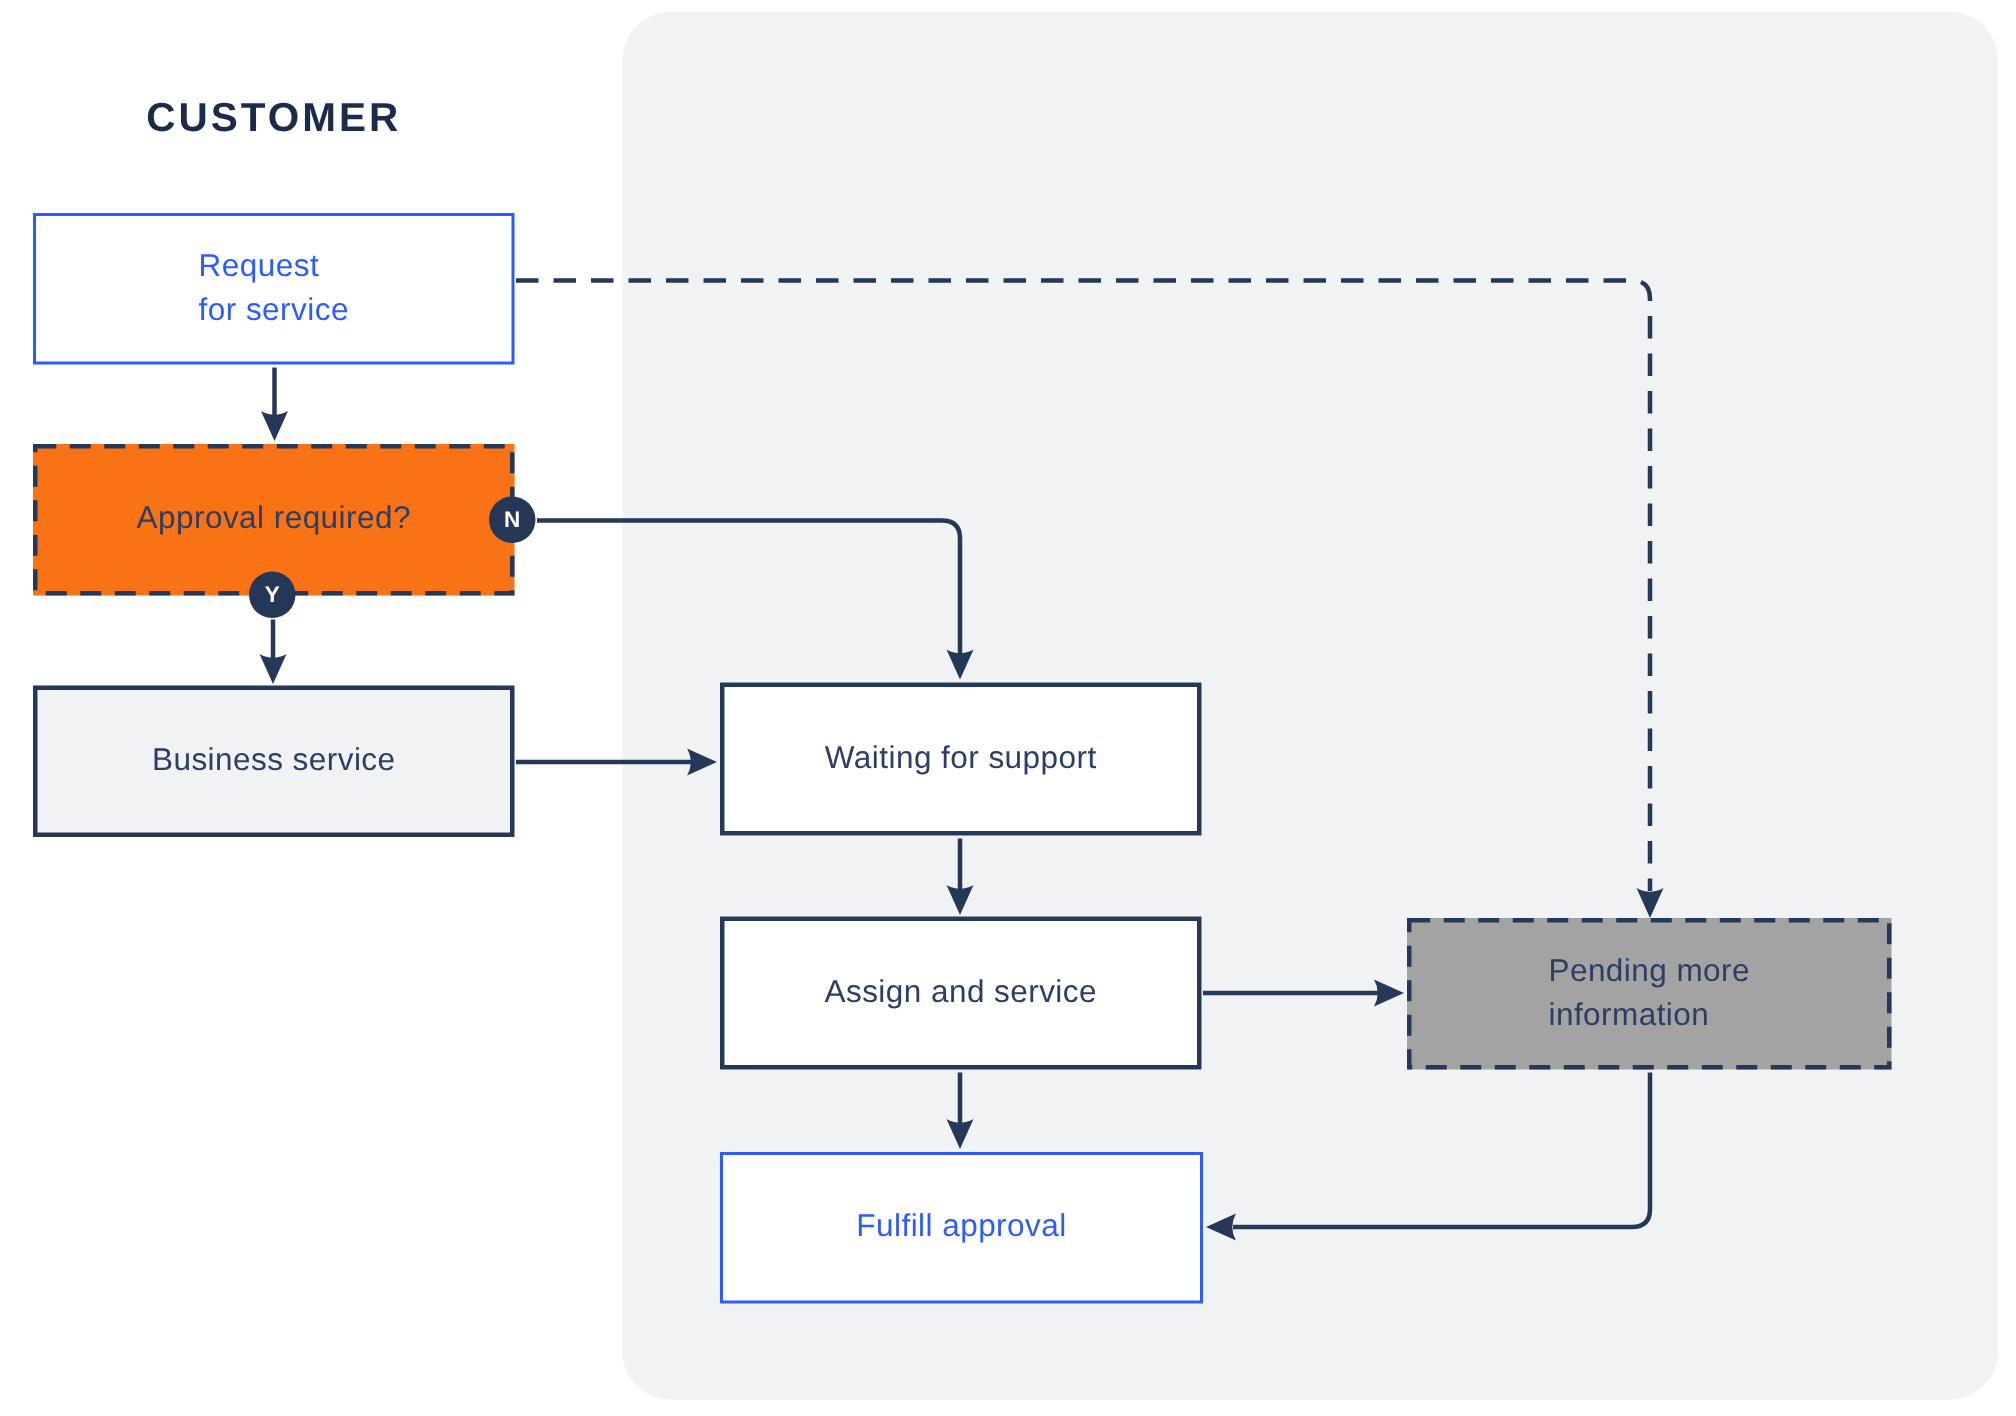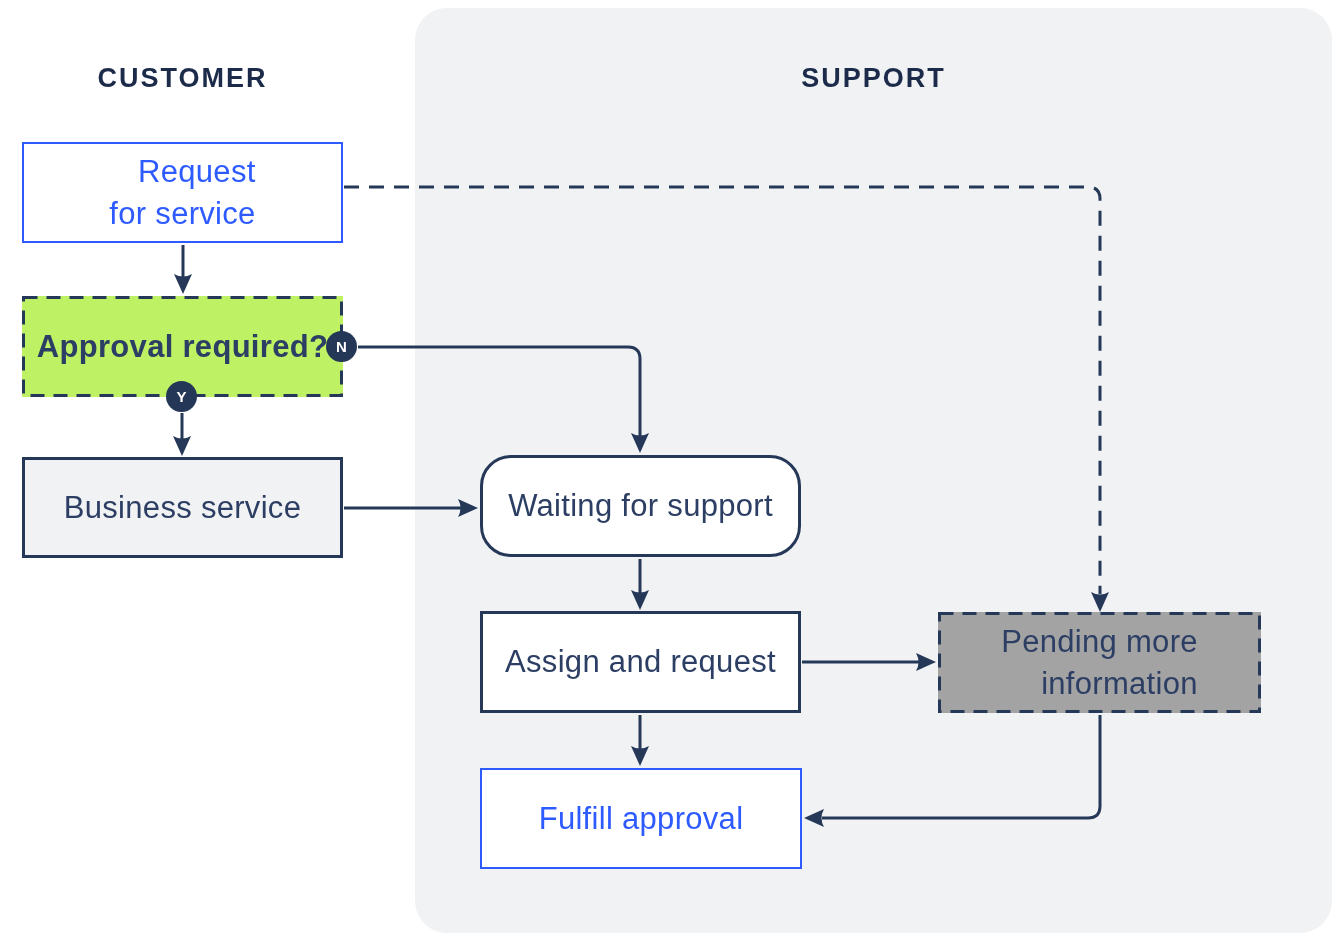--- a/index.html
+++ b/index.html
@@ -31,48 +31,48 @@
   }
   .lane-title.customer { left: 22px; width: 321px; }
   .lane-title.support  { left: 415px; width: 917px; }
 
   .node {
     position: absolute;
     box-sizing: border-box;
     display: flex;
     align-items: center;
     justify-content: center;
-    text-align: right;
-    font-size: 31px;
+    text-align: left;
+    font-size: 21px;
     font-weight: 500;
     letter-spacing: 0.3px;
     line-height: 1.35;
     color: #2c3e63;
     white-space: pre-line;
   }
   .node.blue-box {
     border: 2px solid #2e5bff;
     background: #ffffff;
     color: #2e5bff;
   }
   .node.solid-gray {
     border: 3px solid #253858;
     background: #f1f2f4;
   }
   .node.solid-white {
     border: 3px solid #253858;
     background: #ffffff;
   }
-  .node.dashed-gray { background: #bef264; font-weight: bold; } 
+  .node.dashed-gray { background: #f97316; } 
   .node.dashed-white { background: #a3a3a3; } 
 
   .node.request  { left: 22px;  top: 142px; width: 321px; height: 101px; }
   .node.approval { left: 22px;  top: 296px; width: 321px; height: 101px; }
   .node.business { left: 22px;  top: 457px; width: 321px; height: 101px; }
-  .node.waiting  { left: 480px; top: 455px; width: 321px; height: 102px; border-radius: 31px; }
+  .node.waiting  { left: 480px; top: 455px; width: 321px; height: 102px; }
   .node.assign   { left: 480px; top: 611px; width: 321px; height: 102px; }
   .node.pending  { left: 938px; top: 612px; width: 323px; height: 101px; }
   .node.fulfill  { left: 480px; top: 768px; width: 322px; height: 101px; }
 
   .connector-layer {
     position: absolute;
     left: 0; top: 0;
     width: 1344px; height: 944px;
     pointer-events: none;
   }
@@ -95,32 +95,31 @@
 </style>
 </head>
 <body>
 
 <div class="canvas">
 
   <div class="lane-bg"></div>
 
   <div class="lane-title customer">CUSTOMER</div>
 
-  <div class="lane-title support">SUPPORT</div>
 
   <div class="node blue-box request">Request
 for service</div>
 
   <div class="node dashed-gray approval">Approval required?</div>
 
   <div class="node solid-gray business">Business service</div>
 
   <div class="node solid-white waiting">Waiting for support</div>
 
-  <div class="node solid-white assign">Assign and request</div>
+  <div class="node solid-white assign">Assign and service</div>
 
   <div class="node dashed-white pending">Pending more
 information</div>
 
   <div class="node blue-box fulfill">Fulfill approval</div>
 
   <svg class="connector-layer" viewBox="0 0 1344 944">
     <g stroke="#253858" stroke-width="3" fill="none">
 
       <rect x="23.5" y="297.5" width="318" height="98" stroke-dasharray="14 9"></rect>

